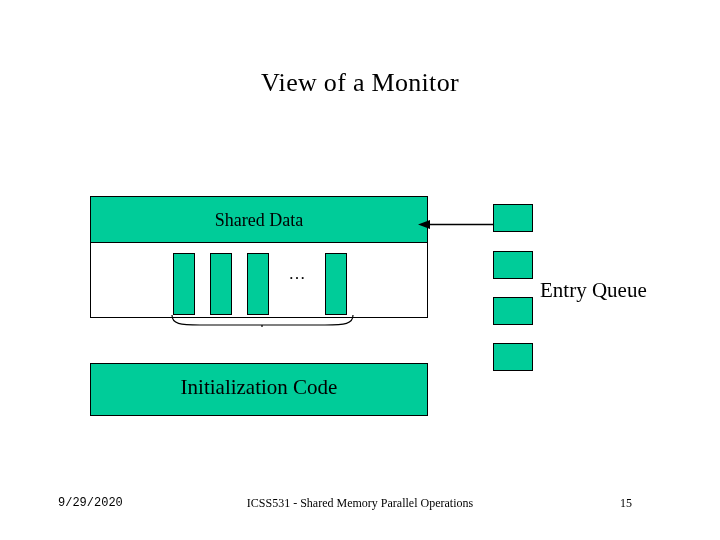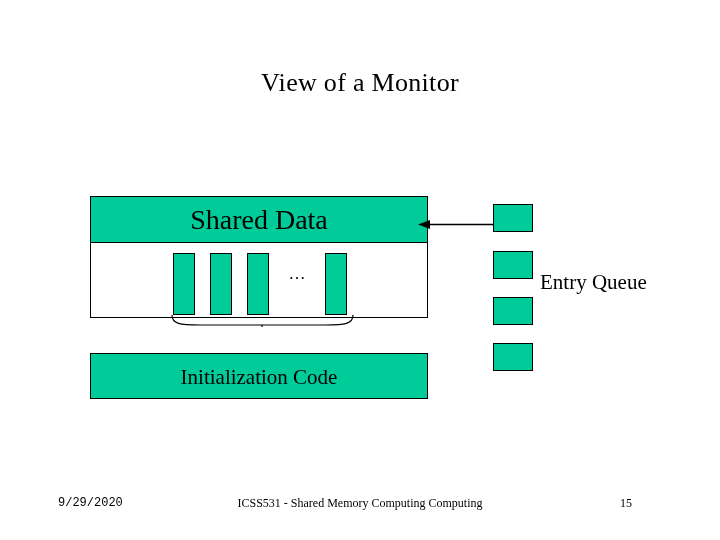--- a/index.html
+++ b/index.html
@@ -52,34 +52,34 @@
     border: 1px solid #000000;
     box-sizing: border-box;
     text-align: center;
     color: #000000;
   }
 
   .band-shared {
     top: 0;
     height: 47px;
     line-height: 46px;
-    font-size: 28px;
+    font-size: 18px;
   }
 
   .band-body {
     top: 46px;
     height: 122px;
     background: #ffffff;
     border: 1px solid #000000;
     box-sizing: border-box;
   }
 
   .band-init {
-    top: 157px;
-    height: 46px;
+    top: 167px;
+    height: 53px;
     line-height: 46px;
     font-size: 21px;
   }
 
   
   .op-bar {
     position: absolute;
     width: 22px;
     height: 62px;
     background: #00CC99;
@@ -130,21 +130,21 @@
     box-sizing: border-box;
   }
   .q1 { left: 493px; top: 204px; }
   .q2 { left: 493px; top: 251px; }
   .q3 { left: 493px; top: 297px; }
   .q4 { left: 493px; top: 343px; }
 
   .entry-queue-label {
     position: absolute;
     left: 540px;
-    top: 270px;
+    top: 278px;
     font-size: 21px;
     color: #000000;
     white-space: nowrap;
   }
 
   
   .arrow-line {
     position: absolute;
     left: 418px;
     top: 216px;
@@ -223,16 +223,16 @@
   </div>
 
   <div class="queue-block q1"></div>
   <div class="queue-block q2"></div>
   <div class="queue-block q3"></div>
   <div class="queue-block q4"></div>
 
   <div class="entry-queue-label">Entry Queue</div>
 
   <div class="footer-date">9/29/2020</div>
-  <div class="footer-center">ICSS531 - Shared Memory Computing Computing</div>
+  <div class="footer-center">ICSS531 - Shared Memory Parallel Operations</div>
   <div class="footer-page">15</div>
 
 </div>
 
 </body></html>

